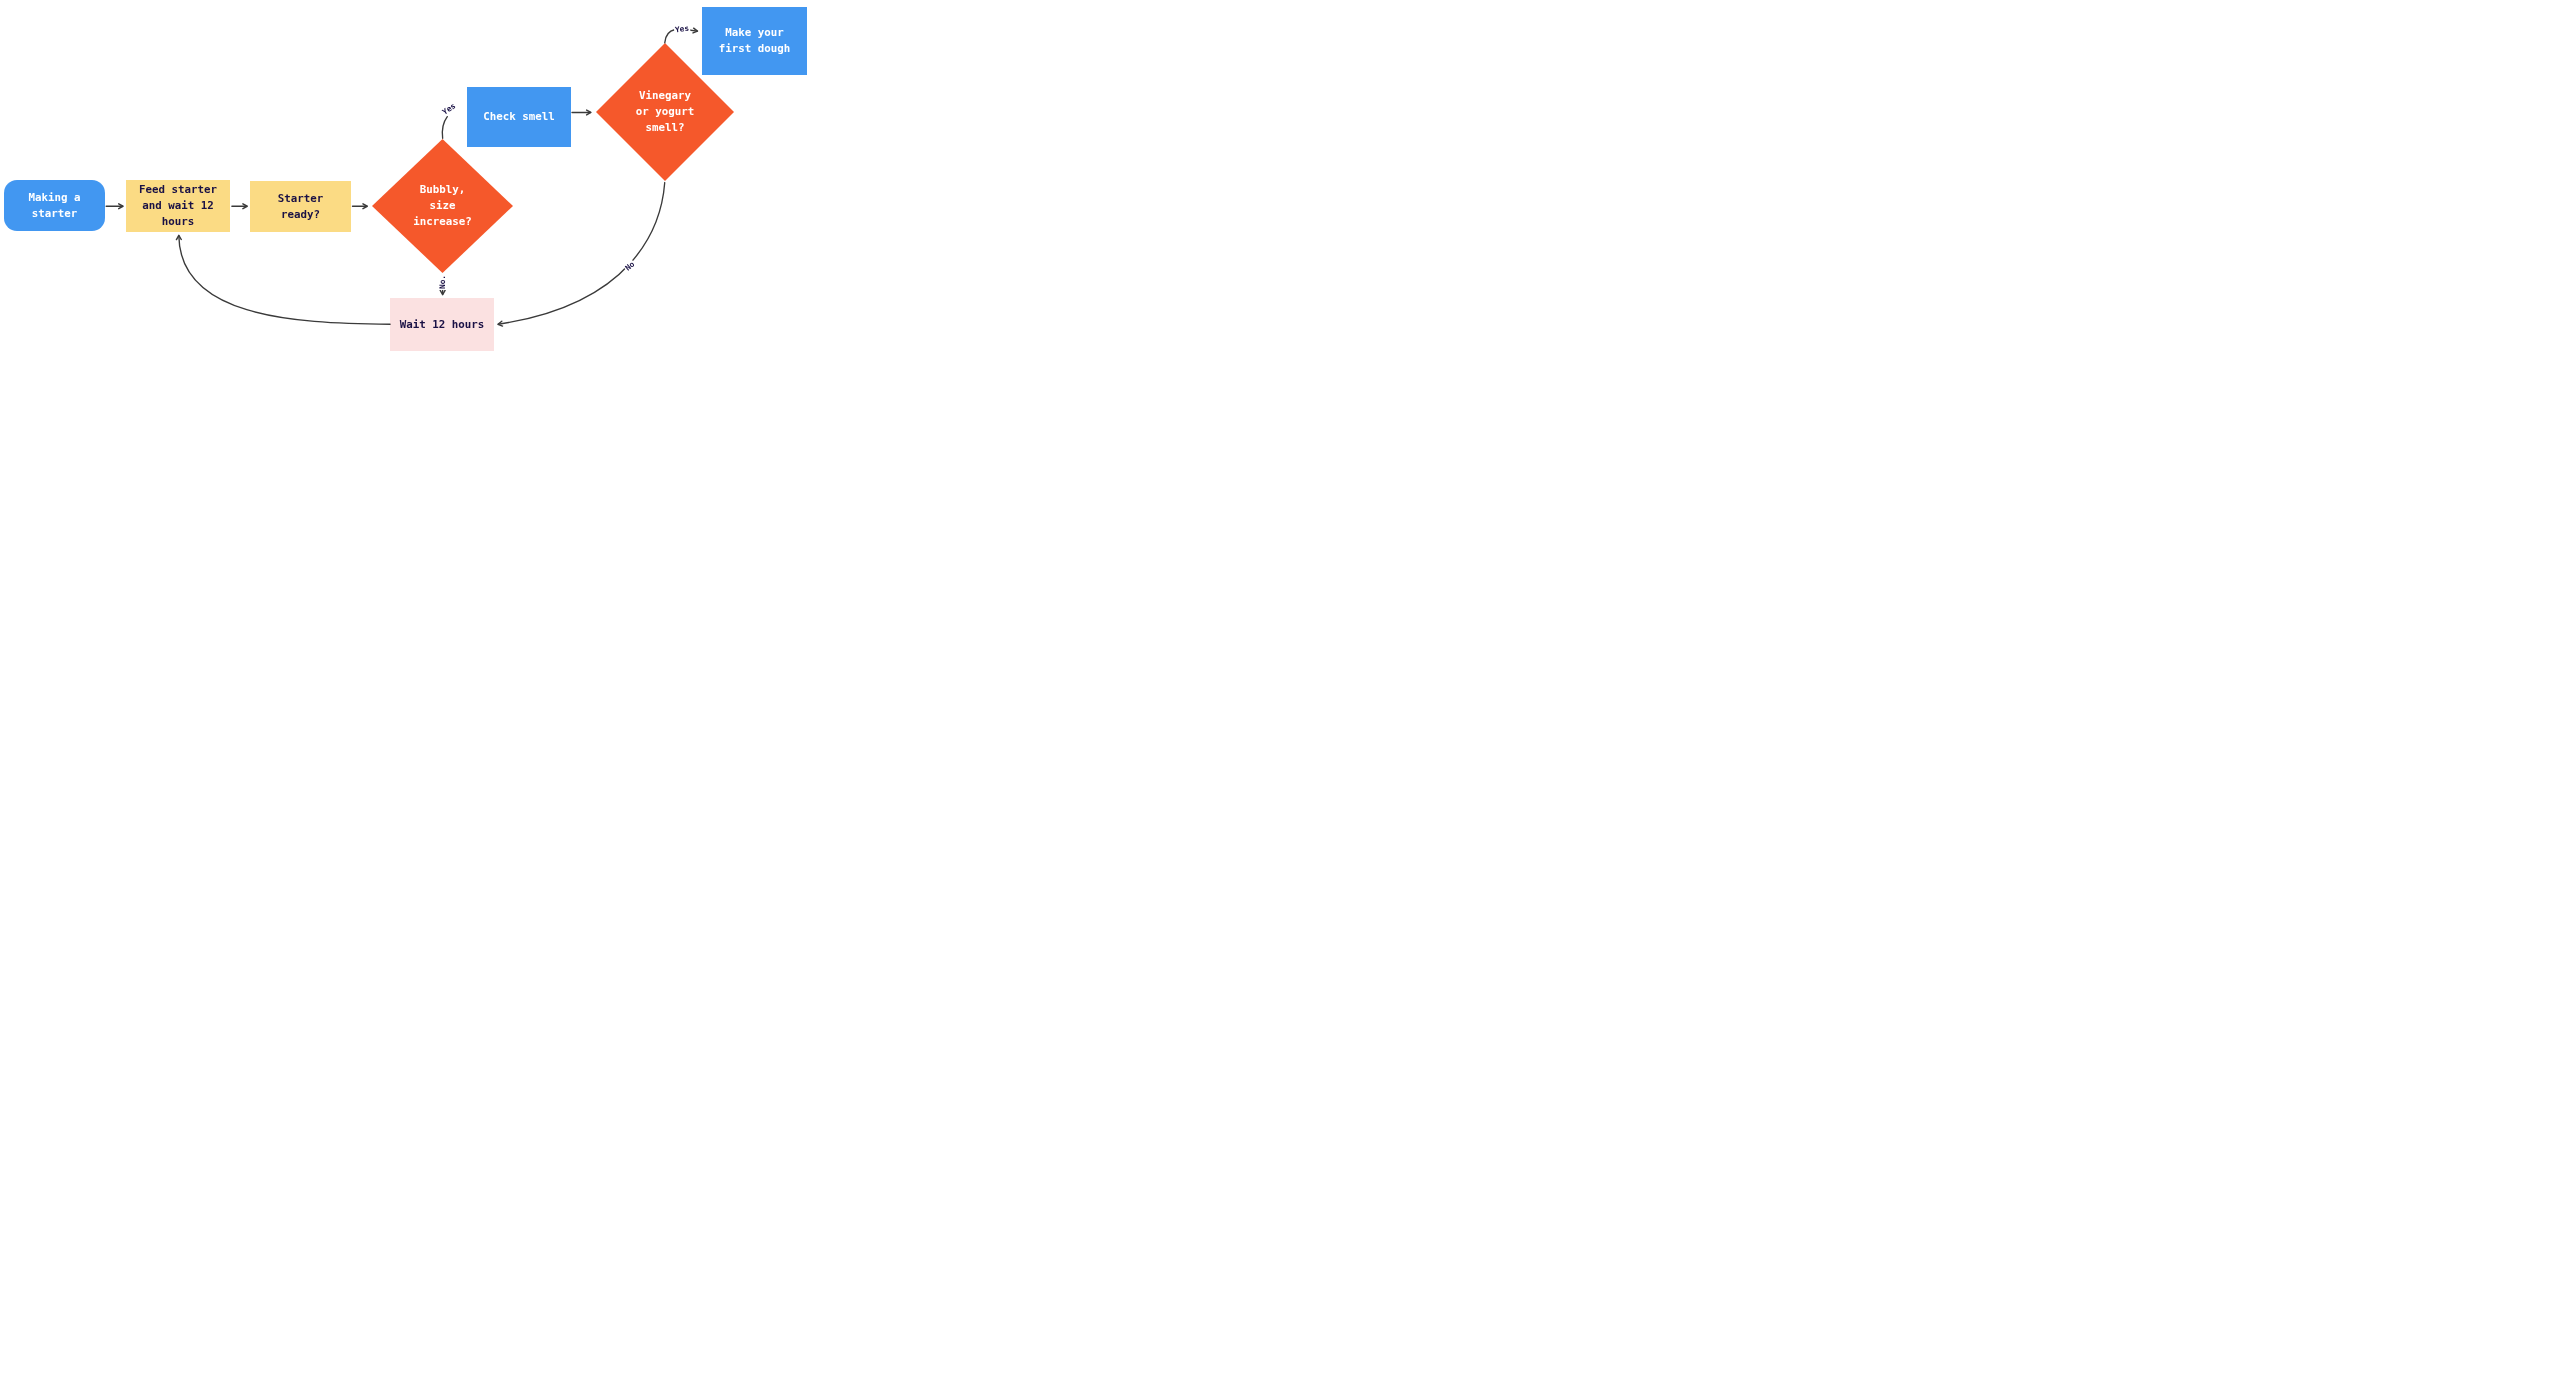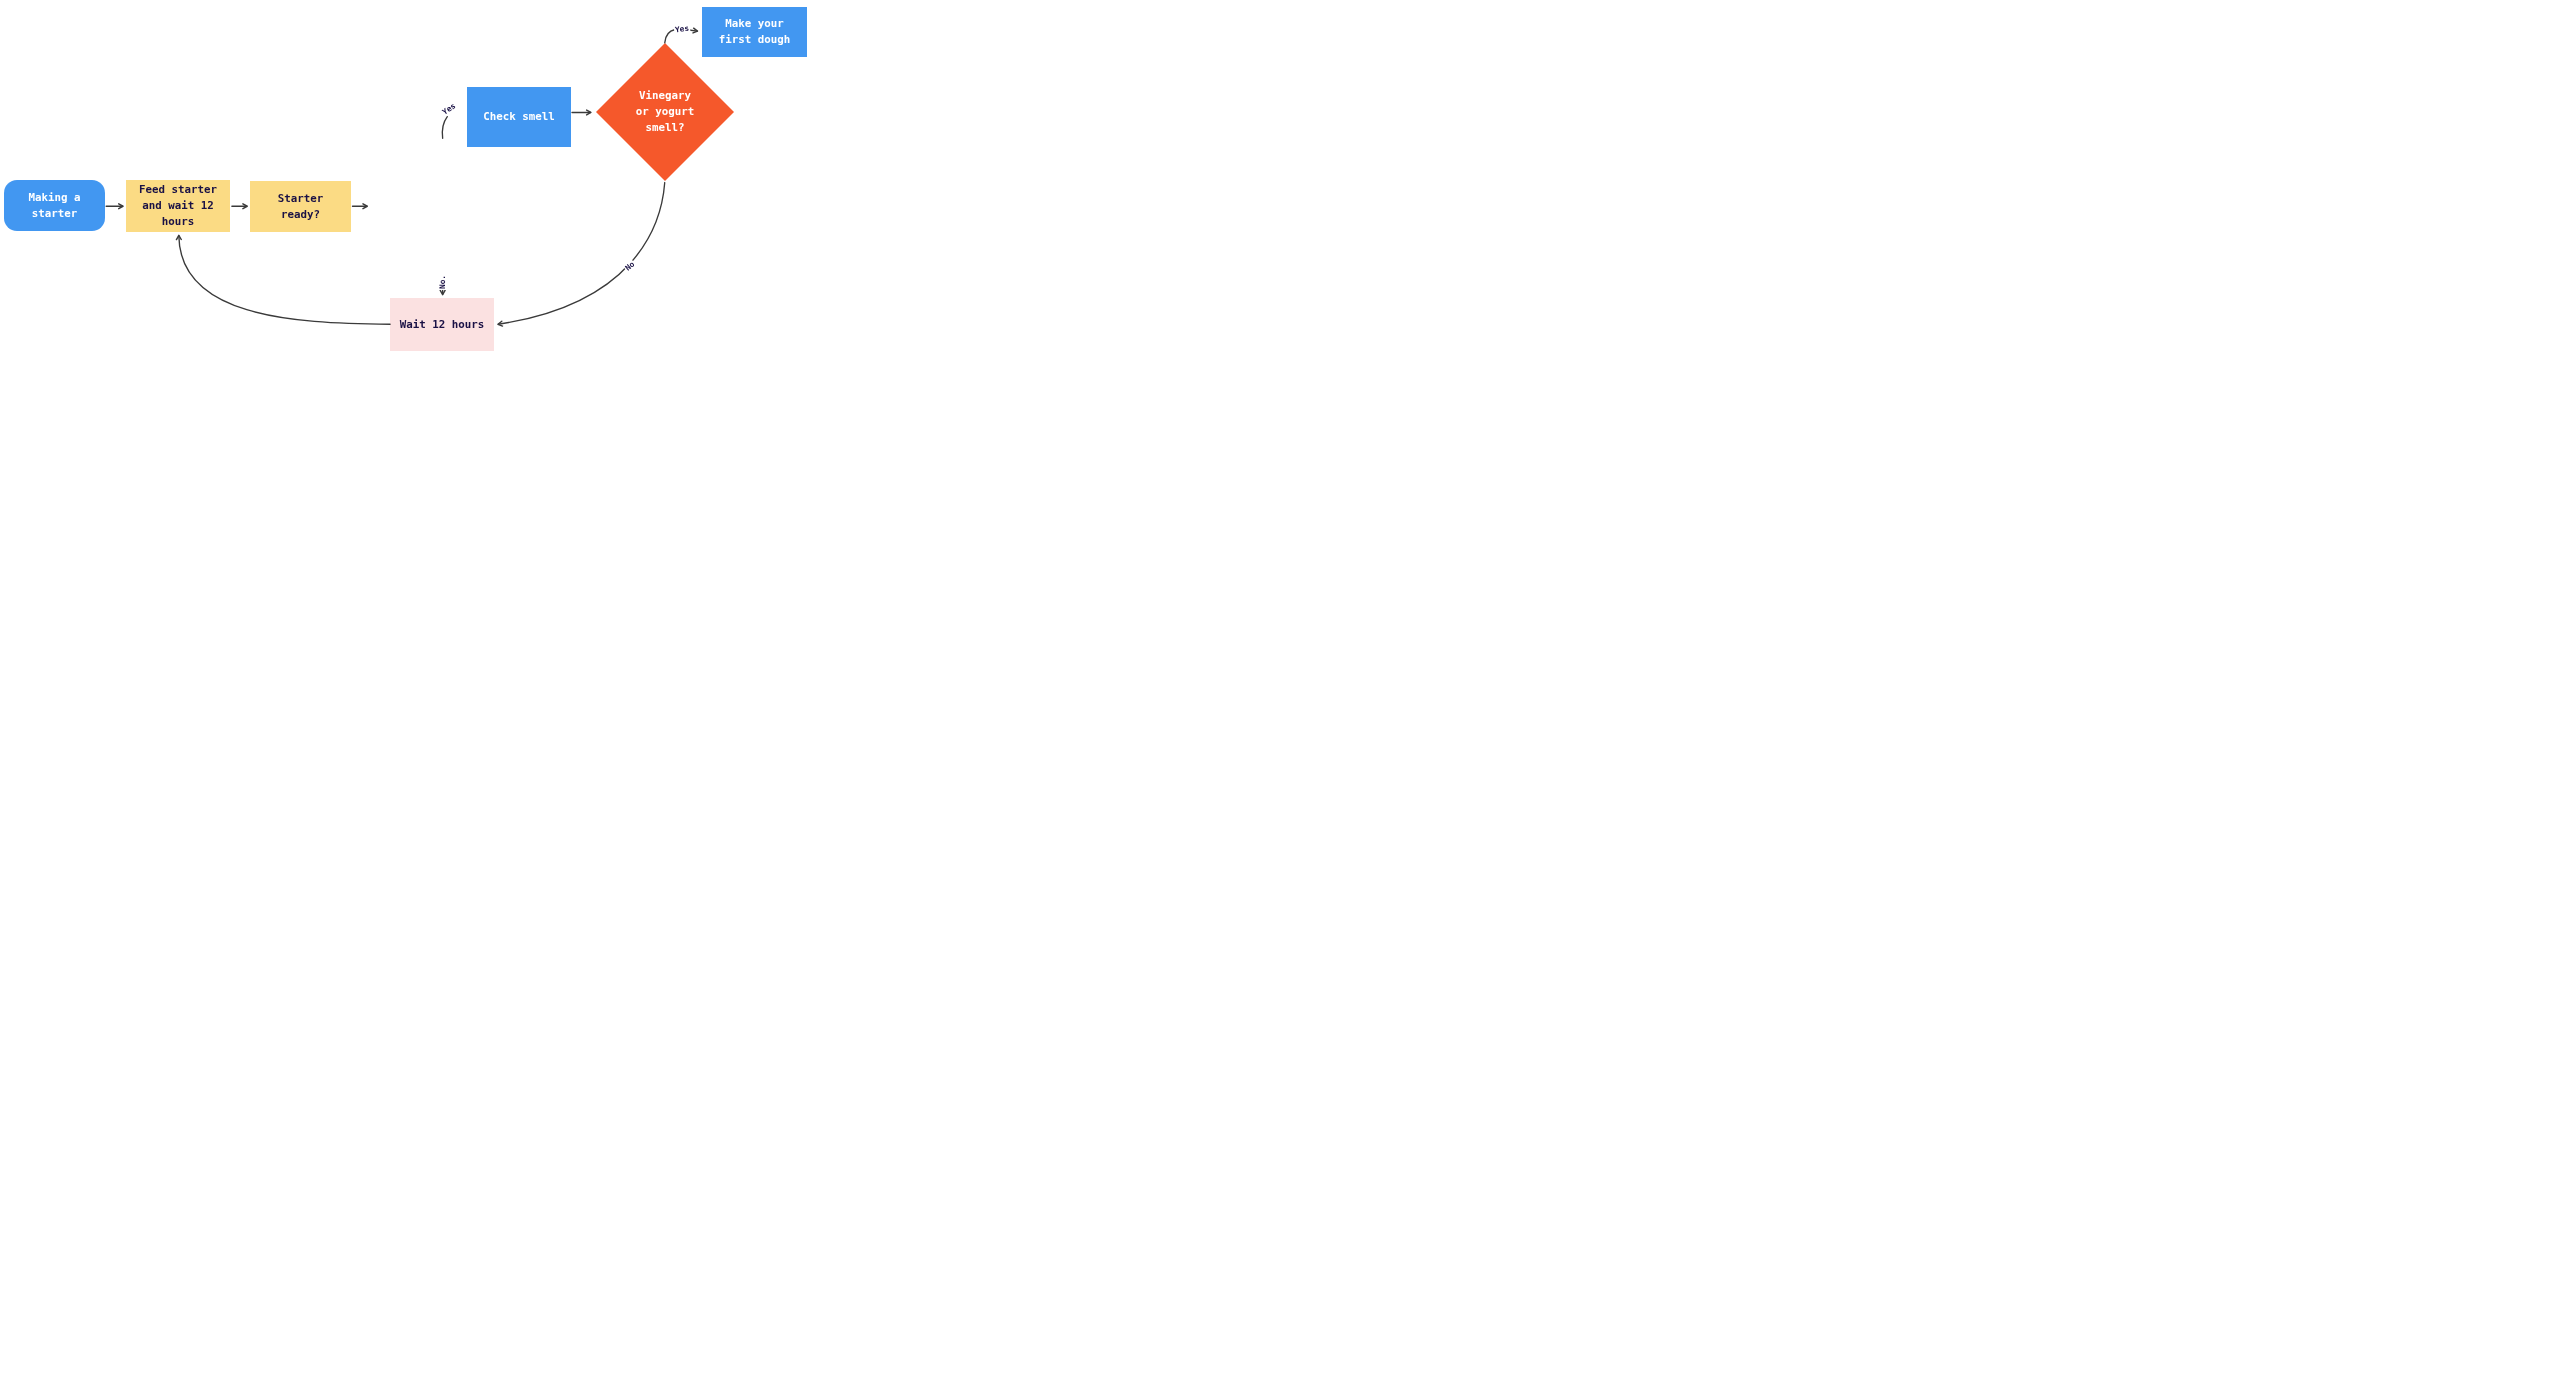--- a/index.html
+++ b/index.html
@@ -66,21 +66,21 @@
     z-index:3;
     white-space:nowrap;
   }
   
   #n-start  {left:4.1px;   top:180px; width:101px; height:51px;}
   #n-feed   {left:126px; top:180px; width:104px; height:52px;}
   #n-ready  {left:250px; top:181px; width:101px; height:51px;}
   #n-bubbly {left:372px; top:139px; width:141px; height:134px;}
   #n-check  {left:467px; top:87px; width:104px; height:60px;}
   #n-vinegar{left:596px;top:43px;  width:138px; height:138px;}
-  #n-dough  {left:702px;top:7.2px;  width:105px; height:50px;}
+  #n-dough  {left:702px;top:7.2px;  width:105px; height:68px;}
   #n-wait   {left:390px; top:298px; width:104px; height:53px;}
   
   #l-yes-check  {left:449px; top:109px; transform:translate(-50%,-50%) rotate(-33deg);}
   #l-yes-dough  {left:682px;top:29px;  transform:translate(-50%,-50%) rotate(-8deg);}
   #l-no-right   {left:630px;top:266px; transform:translate(-50%,-50%) rotate(-40deg);}
   #l-no-bottom  {left:442px; top:282px; transform:translate(-50%,-50%) rotate(-90deg);}
 </style>
 </head>
 <body>
 
@@ -89,20 +89,23 @@
   <div class="node blue rounded" id="n-start">Making a
 starter</div>
 
   <div class="node yellow" id="n-feed">Feed starter
 and wait 12
 hours</div>
 
   <div class="node yellow" id="n-ready">Starter
 ready?</div>
 
+  <div class="diamond" id="n-bubbly">Bubbly,
+size
+increase?</div>
 
   <div class="node blue" id="n-check">Check smell</div>
 
   <div class="diamond" id="n-vinegar">Vinegary
 or yogurt
 smell?</div>
 
   <div class="node blue" id="n-dough">Make your
 first dough</div>
 

